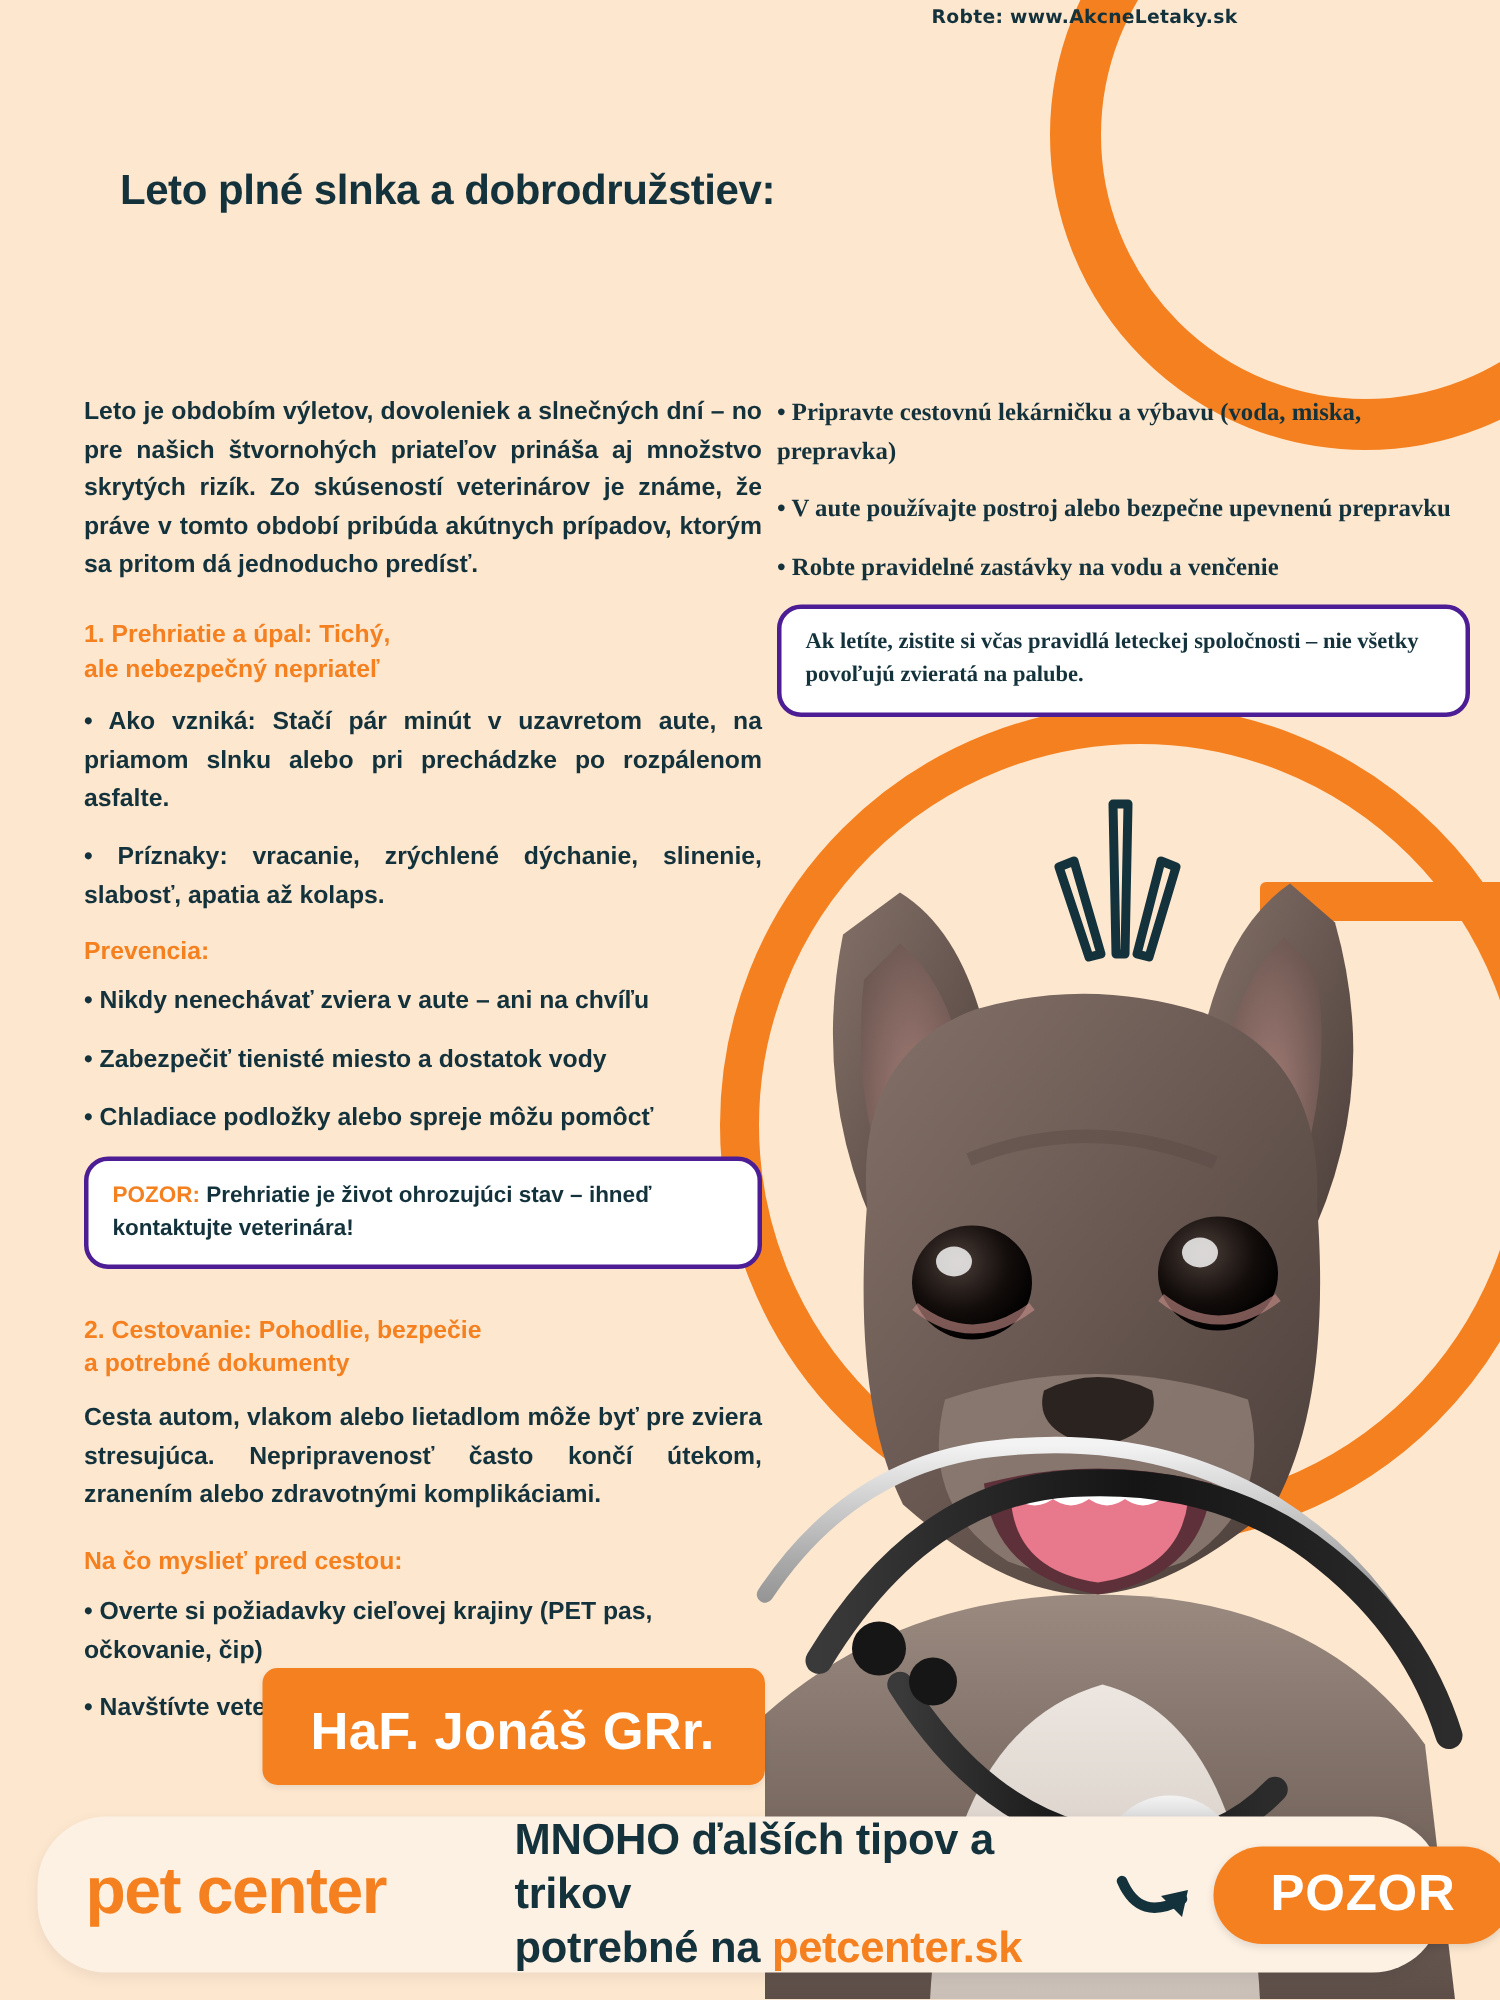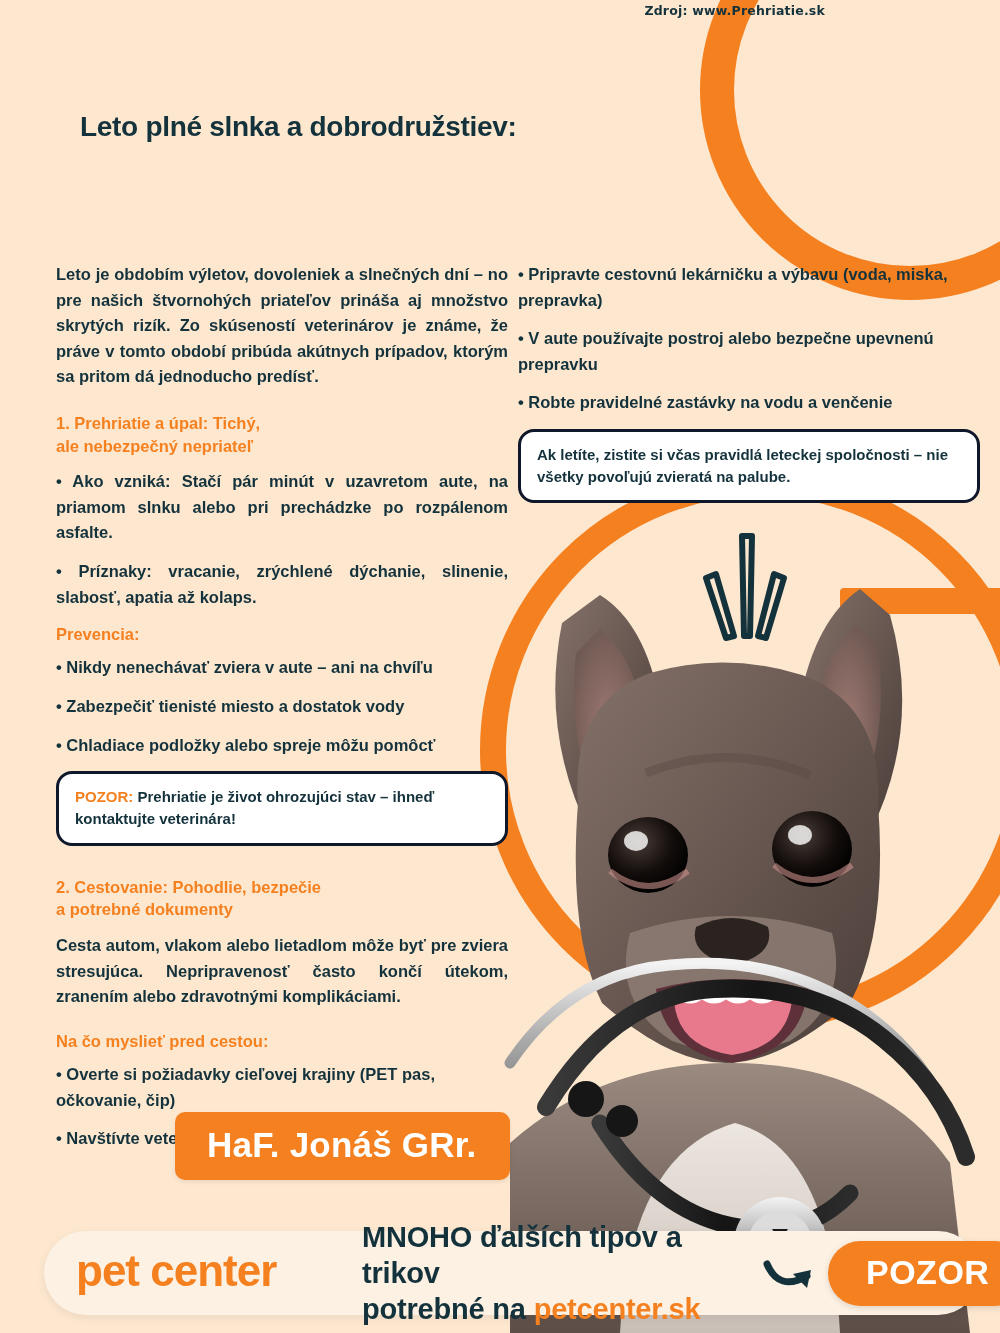--- a/index.html
+++ b/index.html
@@ -56,21 +56,21 @@
     letter-spacing:-.3px;margin:0 0 10px 0;line-height:1.1;
   }
   .h1{
     font-size:41px;font-weight:bold;color:#14323c;
     line-height:1.18;letter-spacing:-.6px;margin:0;
   }
   .h1 .hl{color:#F5801F;}
 
   
   .col-left{position:absolute;left:56px;top:262px;width:452px;z-index:5;}
-  .col-right{position:absolute;left:518px;top:262px;width:462px;z-index:5;}
+  .col-right{position:absolute;left:518px;top:262px;width:462px;z-index:5;font-family:Liberation Serif, serif;}
 
   .body-para{
     font-size:16.5px;font-weight:bold;color:#14323c;
     line-height:1.55;margin:0 0 22px 0;text-align:justify;
   }
   .sec-head{
     font-size:16.5px;font-weight:bold;color:#F5801F;
     line-height:1.38;margin:0 0 12px 0;
   }
   .bullet{
@@ -79,21 +79,21 @@
   }
   .bullet.just{text-align:justify;}
   .sub-head{
     font-size:16.5px;font-weight:bold;color:#F5801F;
     margin:0 0 10px 0;line-height:1.35;
   }
 
   
   .callout{
     background:#fff;
-    border:3px solid #0f172a;
+    border:3px solid #4c1d95;
     border-radius:16px;
     padding:12px 20px 13px 16px;
     box-sizing:border-box;
     font-size:15px;font-weight:bold;color:#14323c;
     line-height:1.45;
     margin-top:6px;
   }
   .callout .tag{color:#F5801F;font-weight:bold;}
   .callout.soft{font-weight:600;}
 
@@ -104,29 +104,29 @@
   }
 
   
   .spark{position:absolute;left:690px;top:530px;z-index:4;}
 
   
   .badge{
     position:absolute;left:175px;top:1112px;z-index:7;
     background:#F5801F;
     border-radius:10px;
-    padding:13px 34px 15px 32px;
+    padding:23px 34px 15px 32px;
     color:#fff;font-size:35px;font-weight:bold;
     letter-spacing:.2px;
     box-shadow:0 2px 4px rgba(0,0,0,.08);
   }
 
   
   .footer{
-    position:absolute;left:44px;bottom:18px;width:936px;height:84px;
+    position:absolute;left:25px;bottom:18px;width:936px;height:104px;
     background:#FDF1E4;
     border-radius:46px;
     z-index:9;
     display:flex;align-items:center;
     box-shadow:0 3px 10px rgba(0,0,0,.07);
   }
   .logo{
     margin-left:32px;width:286px;flex:none;
     font-size:44px;font-weight:bold;color:#F5801F;
     letter-spacing:-1px;position:relative;top:-2px;
@@ -151,21 +151,21 @@
 </style>
 </head>
 <body>
 
 <div class="page">
 
   <div class="arc-top"></div>
   <div class="arc-mid"></div>
   <div class="arc-right-bar"></div>
 
-  <div class="source">Zdroj: www.Prehriatie.sk</div>
+  <div class="source">Robte: www.AkcneLetaky.sk</div>
 
   <div class="dog-wrap">
     <svg width="560" height="830" viewBox="0 0 560 830" xmlns="http://www.w3.org/2000/svg">
       <defs>
         <linearGradient id="fur" x1="0" y1="0" x2="1" y2="1">
           <stop offset="0%" stop-color="#837169"></stop>
           <stop offset="45%" stop-color="#6b5a53"></stop>
           <stop offset="100%" stop-color="#4a3d39"></stop>
         </linearGradient>
         <linearGradient id="furL" x1="0" y1="0" x2="0" y2="1">

